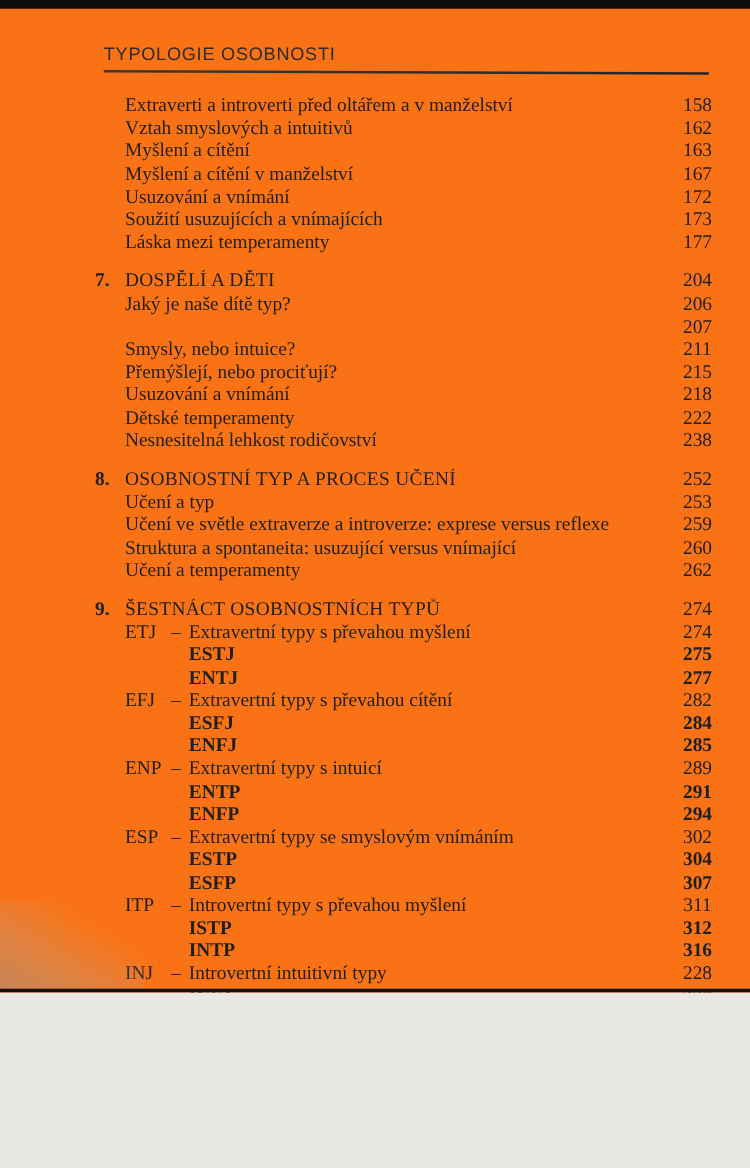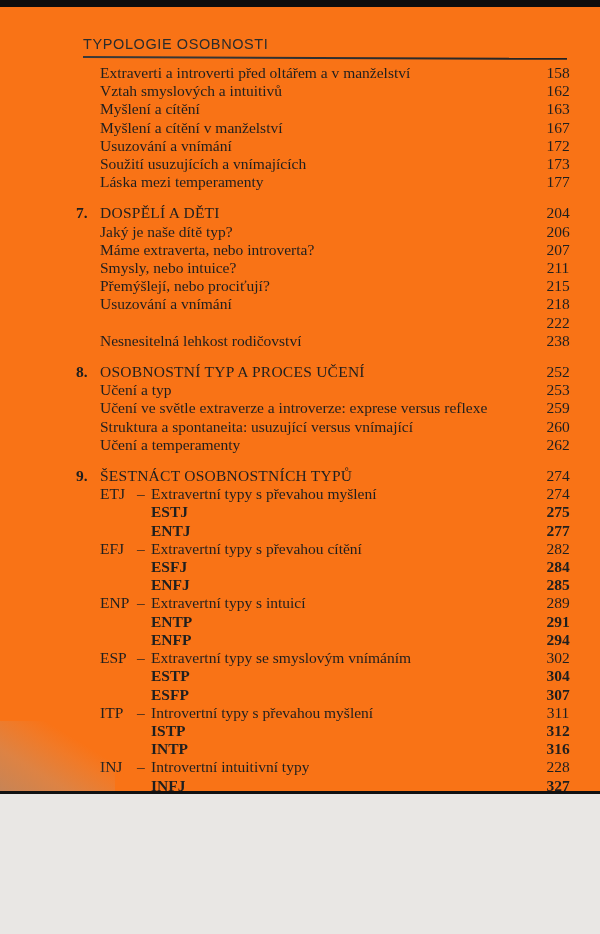--- a/index.html
+++ b/index.html
@@ -44,21 +44,21 @@
   }
   .head-rule {
     margin-top: 4px;
     height: 2px;
     background: linear-gradient(to right, #3a3a3a, #242424);
     transform: rotate(0.22deg);
     transform-origin: left center;
   }
   .toc {
     position: absolute;
-    top: 64px;
+    top: 76px;
     left: 0;
     width: 600px;
     padding-left: 100px;
     padding-right: 25px;
     font-size: 15.5px;
     line-height: 18.2px;
   }
   .toc-section.gap { margin-top: 13px; }
   .row {
     display: flex;
@@ -151,36 +151,36 @@
         <div class="row header-row">
           <span class="secnum">7.</span>
           <span class="sectitle label">DOSPĚLÍ A DĚTI</span>
           <span class="page-num">204</span>
         </div>
         <div class="row">
           <span class="label">Jaký je naše dítě typ?</span>
           <span class="page-num">206</span>
         </div>
         <div class="row">
-          <span class="label">Máme extraverta, nebo introverta?</span>
           <span class="page-num">207</span>
         </div>
         <div class="row">
           <span class="label">Smysly, nebo intuice?</span>
           <span class="page-num">211</span>
         </div>
         <div class="row">
           <span class="label">Přemýšlejí, nebo prociťují?</span>
           <span class="page-num">215</span>
         </div>
         <div class="row">
           <span class="label">Usuzování a vnímání</span>
           <span class="page-num">218</span>
         </div>
         <div class="row">
+          <span class="label">Dětské temperamenty</span>
           <span class="page-num">222</span>
         </div>
         <div class="row">
           <span class="label">Nesnesitelná lehkost rodičovství</span>
           <span class="page-num">238</span>
         </div>
       </section>
       <section class="toc-section gap">
         <div class="row header-row">
           <span class="secnum">8.</span>

